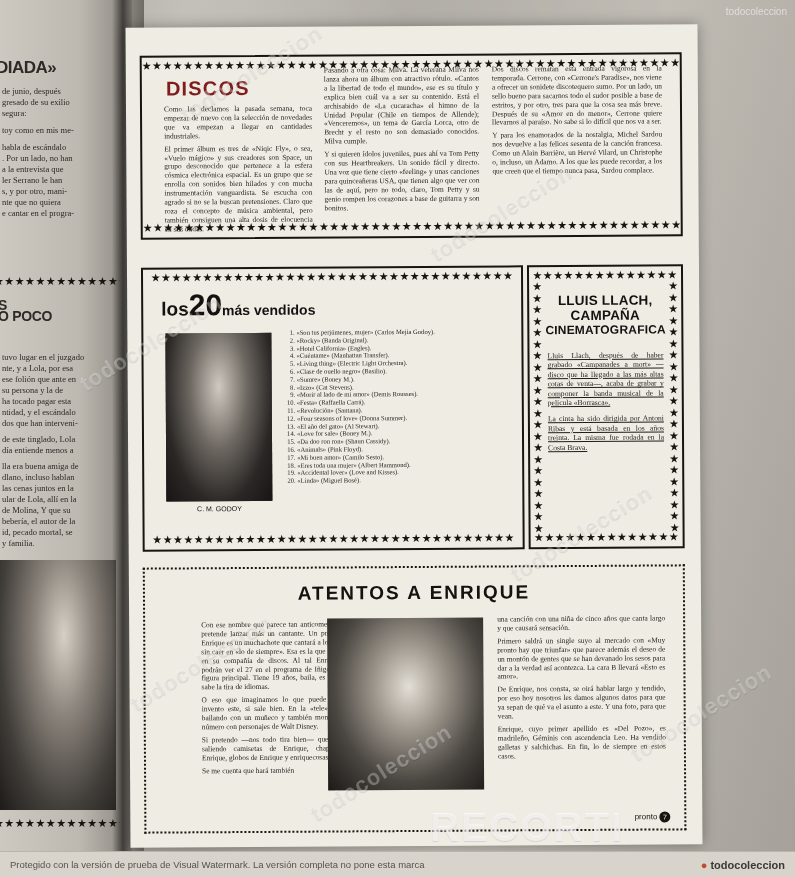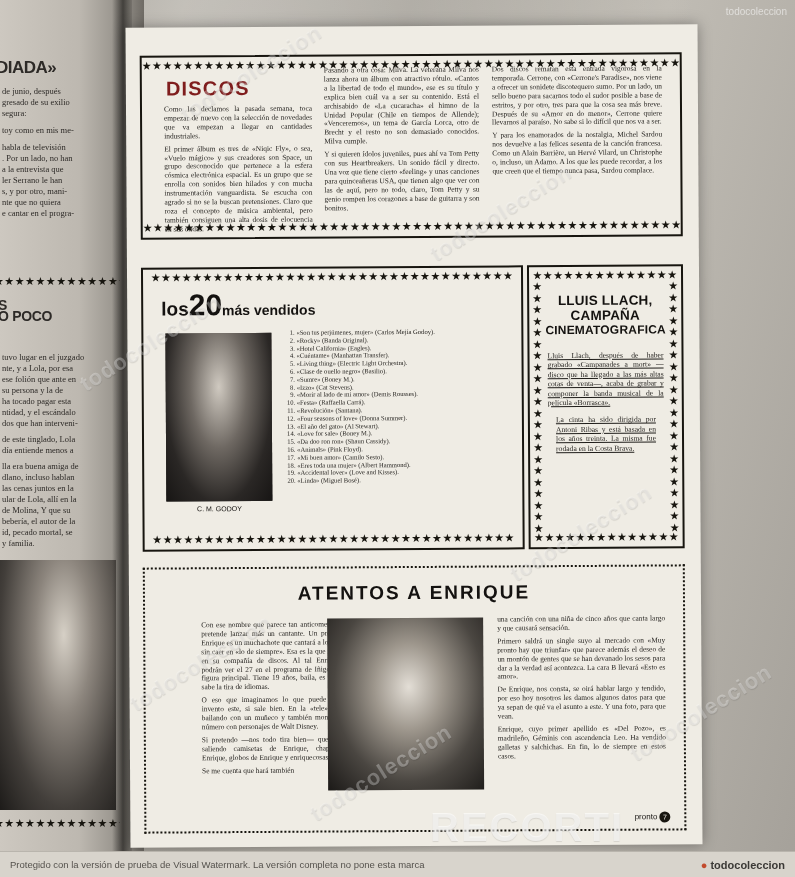--- a/index.html
+++ b/index.html
@@ -157,21 +157,21 @@
 
   <div class="left-fragment left-title" style="left:-4px;top:62px;width:124px;font-size:17px;letter-spacing:-.5px;">DIADA»</div>
 
   <div class="left-fragment" style="left:2px;top:86px;width:112px;">
     <div>de junio, después</div>
     <div>gresado de su exilio</div>
     <div>segura:</div>
     <div style="height:6px"></div>
     <div>toy como en mis me-</div>
     <div style="height:6px"></div>
-    <div>habla de televisión</div>
+    <div>habla de escándalo</div>
     <div>. Por un lado, no han</div>
     <div>a la entrevista que</div>
     <div>ler Serrano le han</div>
     <div>s, y por otro, mani-</div>
     <div>nte que no quiera</div>
     <div>e cantar en el progra-</div>
   </div>
 
   <div class="starline" style="top:276px;left:-6px;width:126px;">
     ★★★★★★★★★★★★★
@@ -297,21 +297,21 @@
     </div>
 
     <div class="llach-h" style="position:absolute;left:16px;top:26px;width:120px;">
       <div>LLUIS LLACH,</div>
       <div>CAMPAÑA</div>
       <div style="font-size:12px;">CINEMATOGRAFICA</div>
     </div>
 
     <div class="llach-body" style="position:absolute;left:18px;top:84px;width:116px;">
       <p style="margin:0 0 7px 0;">Lluis Llach, después de haber grabado «Campanades a mort» —disco que ha llegado a las más altas cotas de venta—, acaba de grabar y componer la banda musical de la película «Borrasca».</p>
-      <p style="margin:8px;">La cinta ha sido dirigida por Antoni Ribas y está basada en los años treinta. La misma fue rodada en la Costa Brava.</p>
+      <p style="margin:0;">La cinta ha sido dirigida por Antoni Ribas y está basada en los años treinta. La misma fue rodada en la Costa Brava.</p>
     </div>
 
     <div class="starline" style="bottom:3px;">
       ★★★★★★★★★★★★★★
     </div>
   </div>
 
   <div class="block dotted" style="left:14px;top:540px;width:538px;height:262px;border:2px dotted #17150f;">
 
     <div class="enrique-h" style="position:absolute;left:0;right:0;top:14px;">ATENTOS A ENRIQUE</div>

